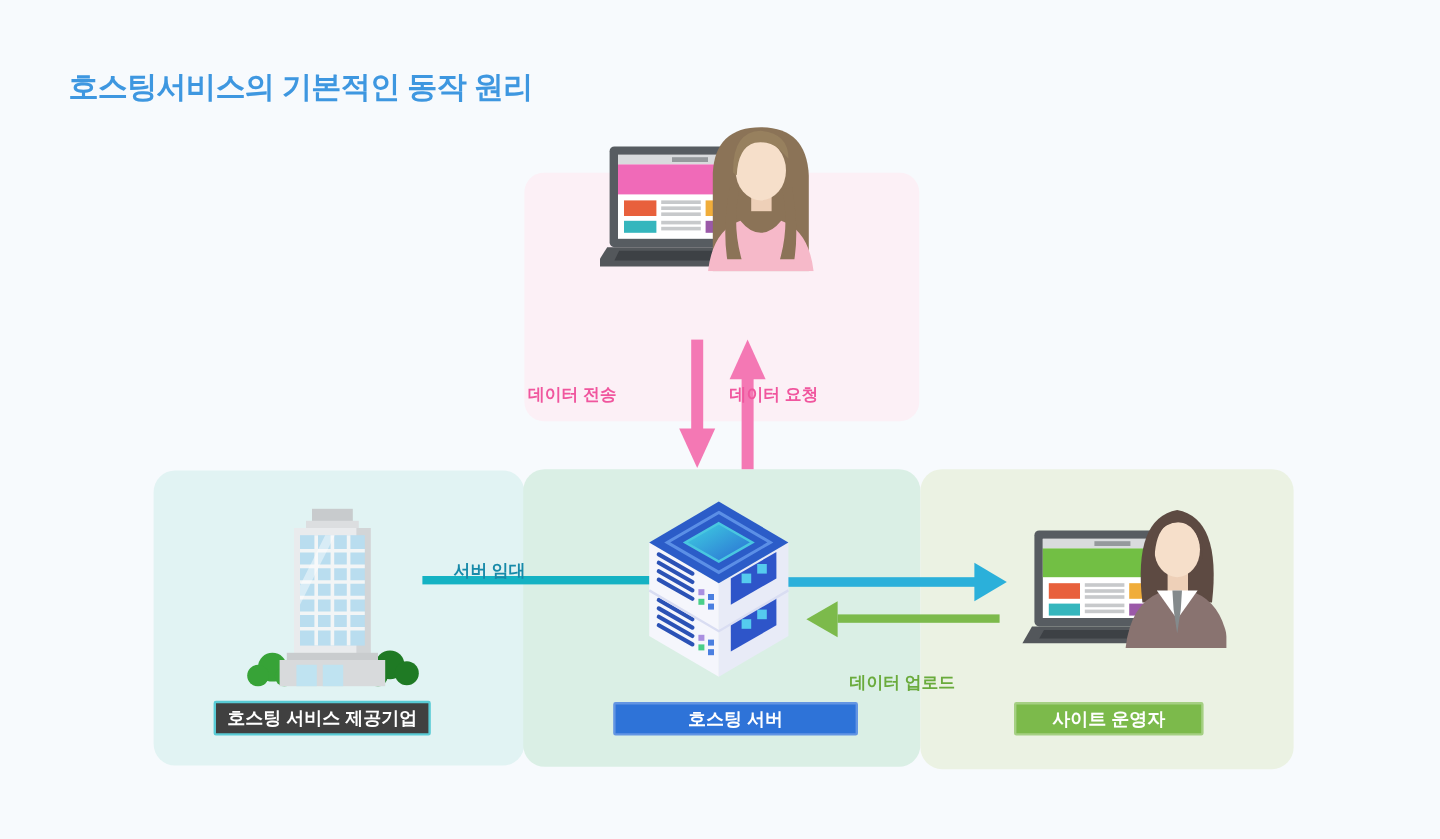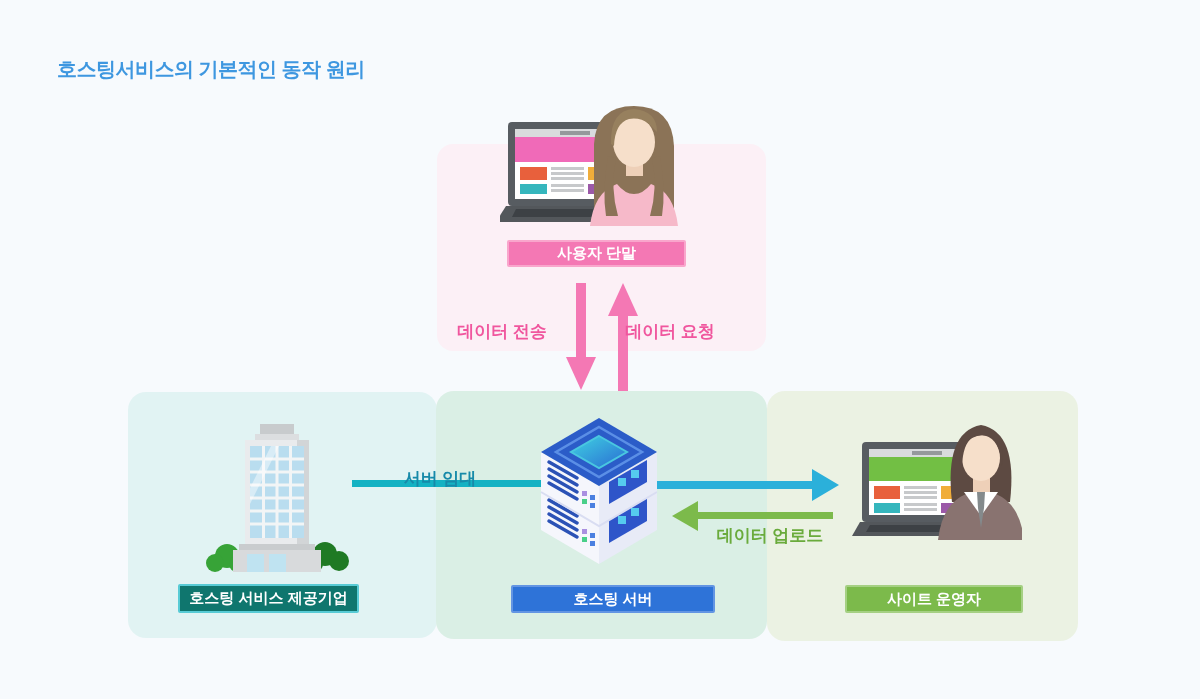--- a/index.html
+++ b/index.html
@@ -2,45 +2,45 @@
 <html><head>
 <meta charset="utf-8">
 <style>
   html,body{margin:0;padding:0;background:#f7fafd;}
   .stage{
     position:relative;width:1200px;height:699px;background:#f7fafd;overflow:hidden;
     font-family:"Liberation Sans","DejaVu Sans",sans-serif;
   }
   .abs{position:absolute;}
   .page-title{
-    left:57px;top:56px;font-size:20px;font-weight:bold;color:#3e97e0;letter-spacing:-0.5px;
+    left:57px;top:56px;font-size:25px;font-weight:bold;color:#3e97e0;letter-spacing:-0.5px;
   }
   
   .zone{position:absolute;border-radius:18px;}
   .zone-user{left:437px;top:144px;width:329px;height:207px;background:#fcf0f6;border-radius:16px;}
   .zone-provider{left:128px;top:392px;width:309px;height:246px;background:#e1f3f3;}
   .zone-server{left:436px;top:391px;width:331px;height:248px;background:#daefe5;}
   .zone-operator{left:767px;top:391px;width:311px;height:250px;background:#ebf2e3;}
   
   .plate{
     position:absolute;display:flex;align-items:center;justify-content:center;
     color:#fff;font-weight:bold;font-size:15px;box-sizing:border-box;border-radius:2px;white-space:nowrap;
   }
   .plate-user{left:507px;top:240px;width:179px;height:27px;background:#f478b4;border:2px solid #f9a6cc;}
-  .plate-provider{left:178px;top:584px;width:181px;height:29px;background:#0f766e;border:2px solid #58cbd5;text-align:center;}
+  .plate-provider{left:178px;top:584px;width:181px;height:29px;background:#404040;border:2px solid #58cbd5;text-align:center;}
   .plate-server{left:511px;top:585px;width:204px;height:28px;background:#2e73d8;border:2px solid #6395e3;}
-  .plate-operator{left:845px;top:585px;width:178px;height:28px;background:#7cba4b;border:2px solid #a5d083;}
+  .plate-operator{left:845px;top:585px;width:158px;height:28px;background:#7cba4b;border:2px solid #a5d083;}
   
   .shaft{position:absolute;}
   .shaft-pink{background:#f478b4;}
   .tri{position:absolute;width:0;height:0;}
-  .flow-label{position:absolute;font-size:17px;font-weight:bold;text-align:center;white-space:nowrap;}
+  .flow-label{position:absolute;font-size:14px;font-weight:bold;text-align:left;white-space:nowrap;}
   .pink-text{color:#f0569e;}
   .teal-text{color:#178aa9;margin-top:12px;}
-  .green-text{color:#6aab3c;}
+  .green-text{color:#6aab3c;margin-top:36px;}
 </style>
 </head>
 <body>
 
 <div class="stage">
 
   <div class="abs page-title">호스팅서비스의 기본적인 동작 원리</div>
 
   <div class="zone zone-user"></div>
   <div class="zone zone-provider"></div>
@@ -194,18 +194,17 @@
     <polygon points="20,103 104,103 110,110 16,110" fill="#3d4145"></polygon>
     <path d="M102,80 Q94,10 131,3 Q168,10 160,80 Z" fill="#5d4a42"></path>
     <rect x="123" y="50" width="17" height="22" fill="#eed0b8"></rect>
     <path d="M88,118 Q92,82 116,72 L146,72 Q170,82 174,118 Z" fill="#897370"></path>
     <polygon points="114,70 148,70 131,94" fill="#ffffff"></polygon>
     <polygon points="127,70 135,70 134,86 131,106 128,86" fill="#848a8c"></polygon>
     <ellipse cx="131" cy="36" rx="19" ry="23" fill="#f6dfca"></ellipse>
     <path d="M110,42 Q106,6 131,5 Q156,6 152,44 Q150,22 141,15 Q131,11 122,16 Q113,22 112,44 Z" fill="#5d4a42"></path>
   </svg>
 
-  <div class="plate plate-user">사용자 단말</div>
   <div class="plate plate-provider">호스팅 서비스 제공기업</div>
   <div class="plate plate-server">호스팅 서버</div>
   <div class="plate plate-operator">사이트 운영자</div>
 
 </div>
 
 </body></html>

